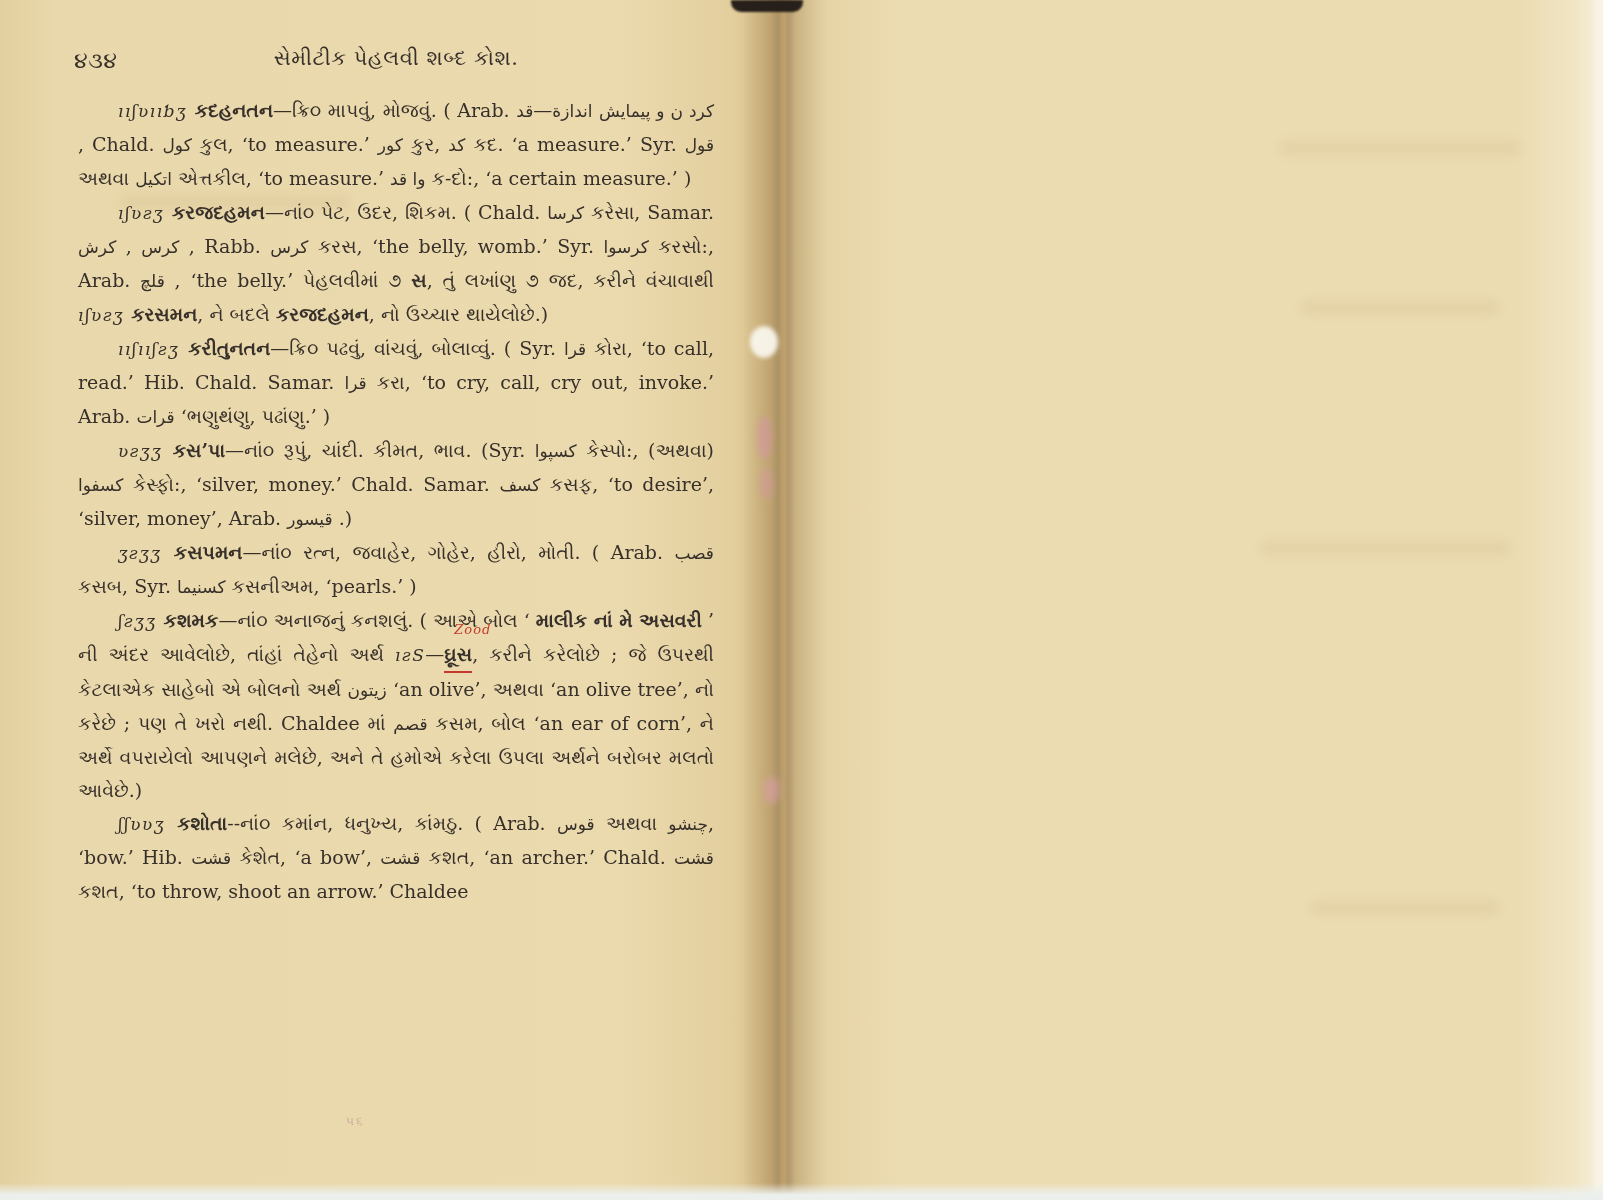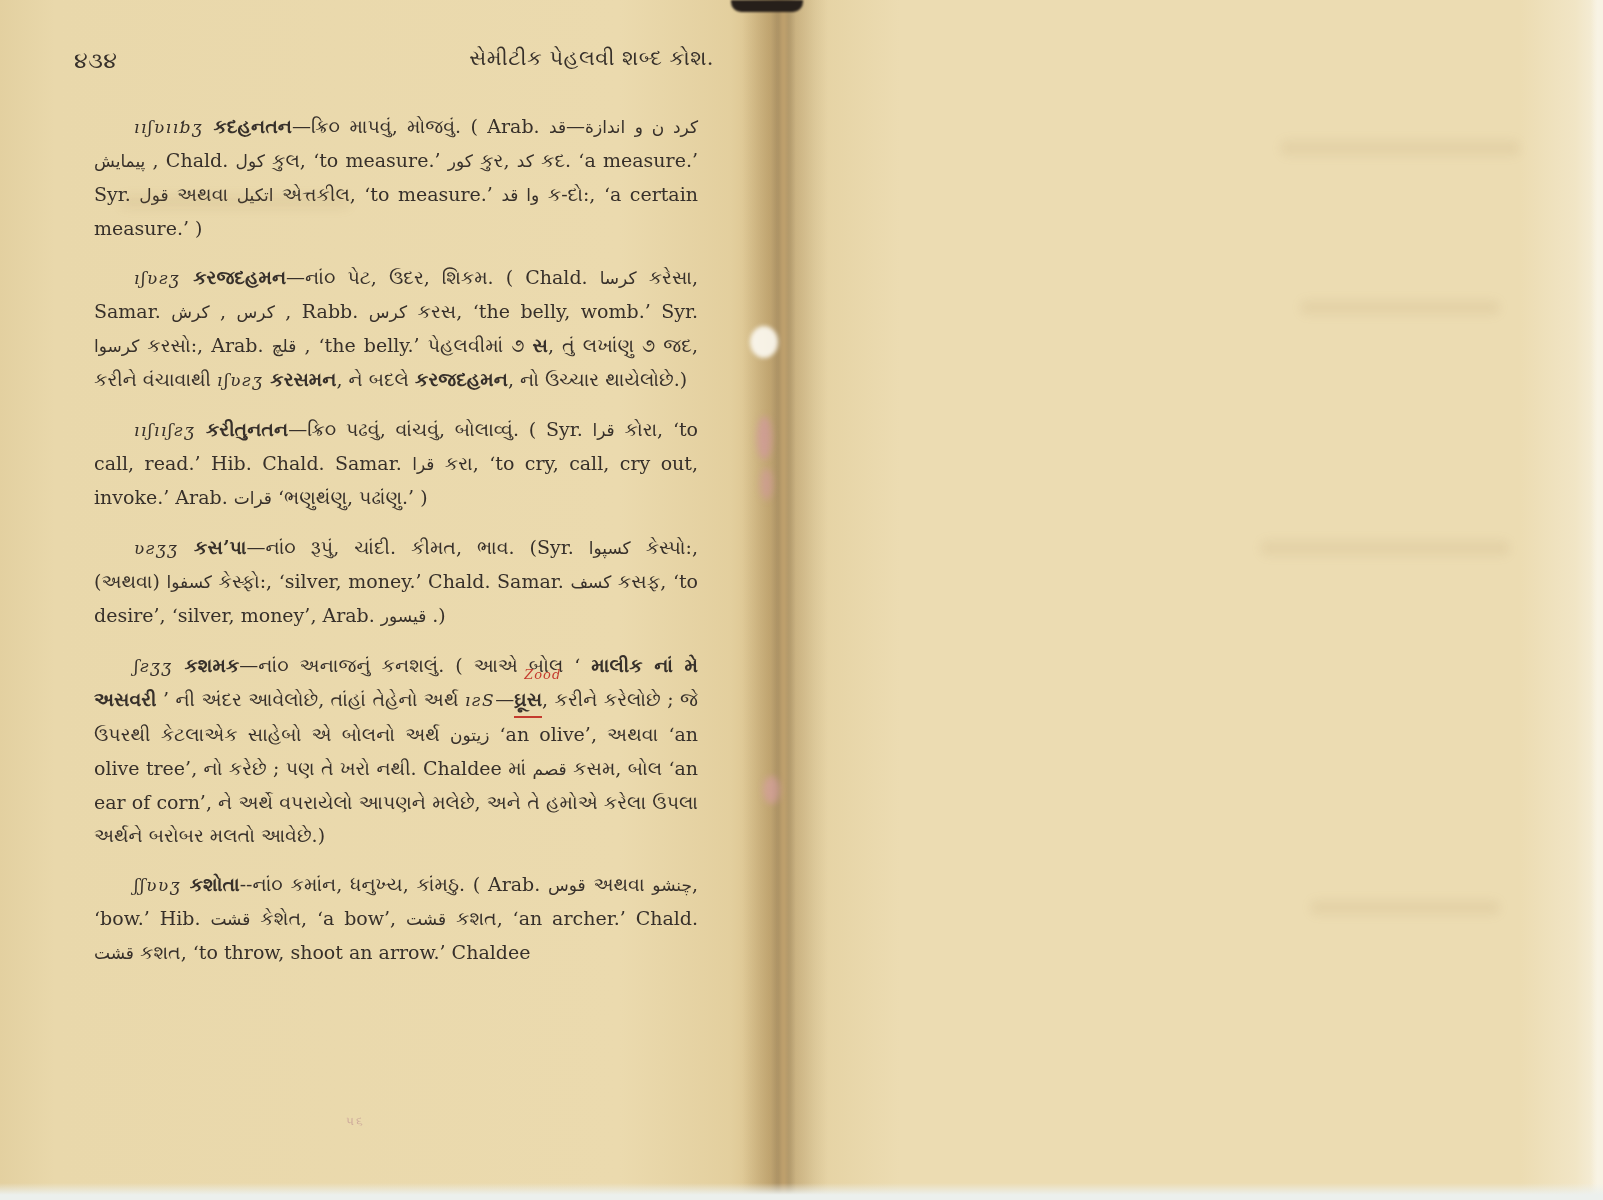--- a/index.html
+++ b/index.html
@@ -25,26 +25,26 @@
   #spot-white-1{left:750px;top:326px;width:28px;height:32px;background:rgba(252,250,242,.9);filter:blur(2px)}
   #mark-top-dark{position:absolute;left:731px;top:0;width:72px;height:12px;background:#261f1a;
     border-radius:0 0 10px 10px;filter:blur(1px)}
   #edge-right{position:absolute;left:1591px;top:0;width:12px;height:1200px;
     background:linear-gradient(90deg,rgba(246,240,221,0),#f8f3e4 55%)}
   #edge-bottom{position:absolute;left:0;top:1183px;width:1603px;height:17px;
     background:linear-gradient(180deg,rgba(236,240,237,0),#ecf0ed 70%)}
   .smudge{position:absolute;background:rgba(150,120,70,.09);filter:blur(5px);border-radius:8px;pointer-events:none}
 
   .page-head{position:absolute;font-size:21px;letter-spacing:.5px}
-  #left-head{left:78px;top:46px;width:636px;text-align:right}
+  #left-head{left:78px;top:46px;width:636px;text-align:center}
   #left-page-number{position:absolute;left:-4px;top:2px;font-size:22px}
 
   .page-text{position:absolute;text-align:justify;font-size:19px;line-height:33px}
   #left-text{left:78px;top:94px;width:636px}
-  .para{margin:16px;text-indent:40px}
+  .para{margin:0;text-indent:40px}
   .s-b{font-weight:bold}
   .s-pv{font-style:italic;letter-spacing:1.5px;font-size:17px}
   .s-ar{font-family:"DejaVu Sans",sans-serif;font-size:17px;unicode-bidi:isolate}
   .s-z{font-weight:bold;position:relative;border-bottom:2px solid #c43b2e;display:inline-block;text-indent:0}
   .zood-note{position:absolute;left:10px;top:-15px;font-size:13px;line-height:13px;
     color:#c43b2e;font-weight:normal;font-style:italic;letter-spacing:1px}
   #left-footer-mark{position:absolute;left:346px;top:1114px;font-size:12px;
     color:rgba(178,126,138,.55);letter-spacing:2px}
 </style>
 </head>
@@ -53,20 +53,21 @@
 <div class="page" id="left-page">
   <div class="page-head" id="left-head">
     <span id="left-page-number">૪૩૪</span>
     <span>સેમીટીક પેહલવી શબ્દ કોશ.</span>
   </div>
   <div class="page-text" id="left-text">
       <p class="para"><span class="s-pv">ııʃʋııƅʒ </span><span class="s-b">કદહનતન</span><span>—ક્રિ૦ માપવું, મોજવું. ( Arab. </span><span class="s-ar" dir="rtl">قد</span><span>—</span><span class="s-ar" dir="rtl">اندازة</span><span> </span><span class="s-ar" dir="rtl">كرد ن و پيمايش</span><span> , Chald. </span><span class="s-ar" dir="rtl">كول</span><span> કુલ, ‘to measure.’ </span><span class="s-ar" dir="rtl">كور</span><span> કુર, </span><span class="s-ar" dir="rtl">كد</span><span> કદ. ‘a measure.’ Syr. </span><span class="s-ar" dir="rtl">قول</span><span> અથવા </span><span class="s-ar" dir="rtl">اتكيل</span><span> એત્તકીલ, ‘to measure.’ </span><span class="s-ar" dir="rtl">وا قد</span><span> ક-દો:, ‘a certain measure.’ )</span></p>
       <p class="para"><span class="s-pv">ıʃʋƨʒ </span><span class="s-b">કરજદહમન</span><span>—નાં૦ પેટ, ઉદર, શિકમ. ( Chald. </span><span class="s-ar" dir="rtl">كرسا</span><span> કરેસા, Samar. </span><span class="s-ar" dir="rtl">كرش</span><span> , </span><span class="s-ar" dir="rtl">كرس</span><span> , Rabb. </span><span class="s-ar" dir="rtl">كرس</span><span> કરસ, ‘the belly, womb.’ Syr. </span><span class="s-ar" dir="rtl">كرسوا</span><span> કરસો:, Arab. </span><span class="s-ar" dir="rtl">قلچ</span><span> , ‘the belly.’ પેહલવીમાં ૭ </span><span class="s-b">સ</span><span>, તું લખાંણુ ૭ જદ, કરીને વંચાવાથી </span><span class="s-pv">ıʃʋƨʒ </span><span class="s-b">કરસમન</span><span>, ને બદલે </span><span class="s-b">કરજદહમન</span><span>, નો ઉચ્ચાર થાયેલોછે.)</span></p>
       <p class="para"><span class="s-pv">ııʃııʃƨʒ </span><span class="s-b">કરીતુનતન</span><span>—ક્રિ૦ પઢવું, વાંચવું, બોલાવ્વું. ( Syr. </span><span class="s-ar" dir="rtl">قرا</span><span> કોરા, ‘to call, read.’ Hib. Chald. Samar. </span><span class="s-ar" dir="rtl">قرا</span><span> કરા, ‘to cry, call, cry out, invoke.’ Arab. </span><span class="s-ar" dir="rtl">قرات</span><span> ‘ભણુથંણુ, પઢાંણુ.’ )</span></p>
       <p class="para"><span class="s-pv">ʋƨʒʒ </span><span class="s-b">કસ’પા</span><span>—નાં૦ રૂપું, ચાંદી. કીમત, ભાવ. (Syr. </span><span class="s-ar" dir="rtl">كسپوا</span><span> કેસ્પો:, (અથવા) </span><span class="s-ar" dir="rtl">كسفوا</span><span> કેસ્ફો:, ‘silver, money.’ Chald. Samar. </span><span class="s-ar" dir="rtl">كسف</span><span> કસફ, ‘to desire’, ‘silver, money’, Arab. </span><span class="s-ar" dir="rtl">قيسور</span><span> .)</span></p>
+      <p class="para"><span class="s-pv">ʒƨʒʒ </span><span class="s-b">કસપમન</span><span>—નાં૦ રત્ન, જવાહેર, ગોહેર, હીરો, મોતી. ( Arab. </span><span class="s-ar" dir="rtl">قصب</span><span> કસબ, Syr. </span><span class="s-ar" dir="rtl">كسنيما</span><span> કસનીઅમ, ‘pearls.’ )</span></p>
       <p class="para"><span class="s-pv">ʃƨʒʒ </span><span class="s-b">કશમક</span><span>—નાં૦ અનાજનું કનશલું. ( આએ બોલ ‘ </span><span class="s-b">માલીક નાં મે અસવરી</span><span> ’ ની અંદર આવેલોછે, તાંહાં તેહેનો અર્થ </span><span class="s-pv">ıƨS</span><span>—</span><span class="s-z">ઘ્રૂસ<span class="zood-note">Zood</span></span><span>, કરીને કરેલોછે ; જે ઉપરથી કેટલાએક સાહેબો એ બોલનો અર્થ </span><span class="s-ar" dir="rtl">زيتون</span><span> ‘an olive’, અથવા ‘an olive tree’, નો કરેછે ; પણ તે ખરો નથી. Chaldee માં </span><span class="s-ar" dir="rtl">قصم</span><span> કસમ, બોલ ‘an ear of corn’, ને અર્થે વપરાયેલો આપણને મલેછે, અને તે હમોએ કરેલા ઉપલા અર્થને બરોબર મલતો આવેછે.)</span></p>
       <p class="para"><span class="s-pv">ʃʃʋʋʒ </span><span class="s-b">કશોતા</span><span>--નાં૦ કમાંન, ધનુખ્ય, કાંમઠુ. ( Arab. </span><span class="s-ar" dir="rtl">قوس</span><span> અથવા </span><span class="s-ar" dir="rtl">چنشو</span><span>, ‘bow.’ Hib. </span><span class="s-ar" dir="rtl">قشت</span><span> કેશેત, ‘a bow’, </span><span class="s-ar" dir="rtl">قشت</span><span> કશત, ‘an archer.’ Chald. </span><span class="s-ar" dir="rtl">قشت</span><span> કશત, ‘to throw, shoot an arrow.’ Chaldee</span></p>
     </div>
   <div id="left-footer-mark">૫૬</div>
 </div>
 
 <div class="page" id="right-page">
   
   
 </div>

